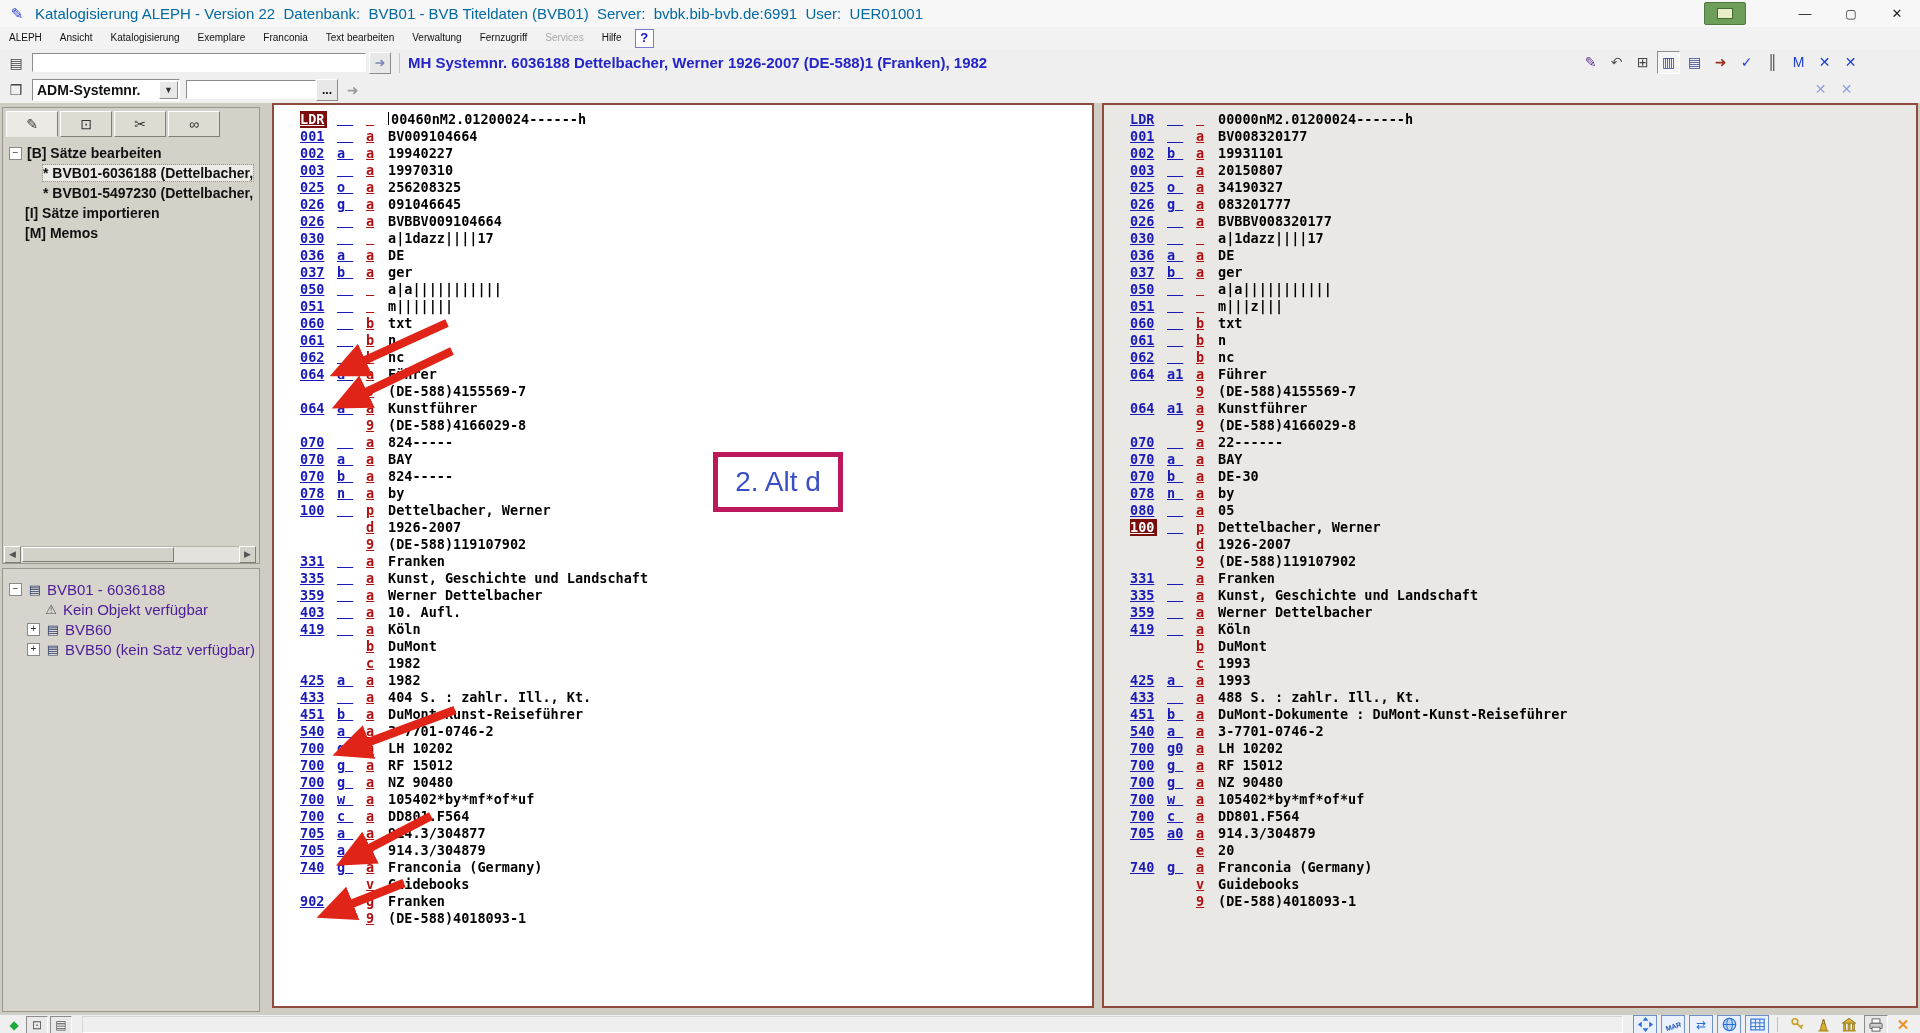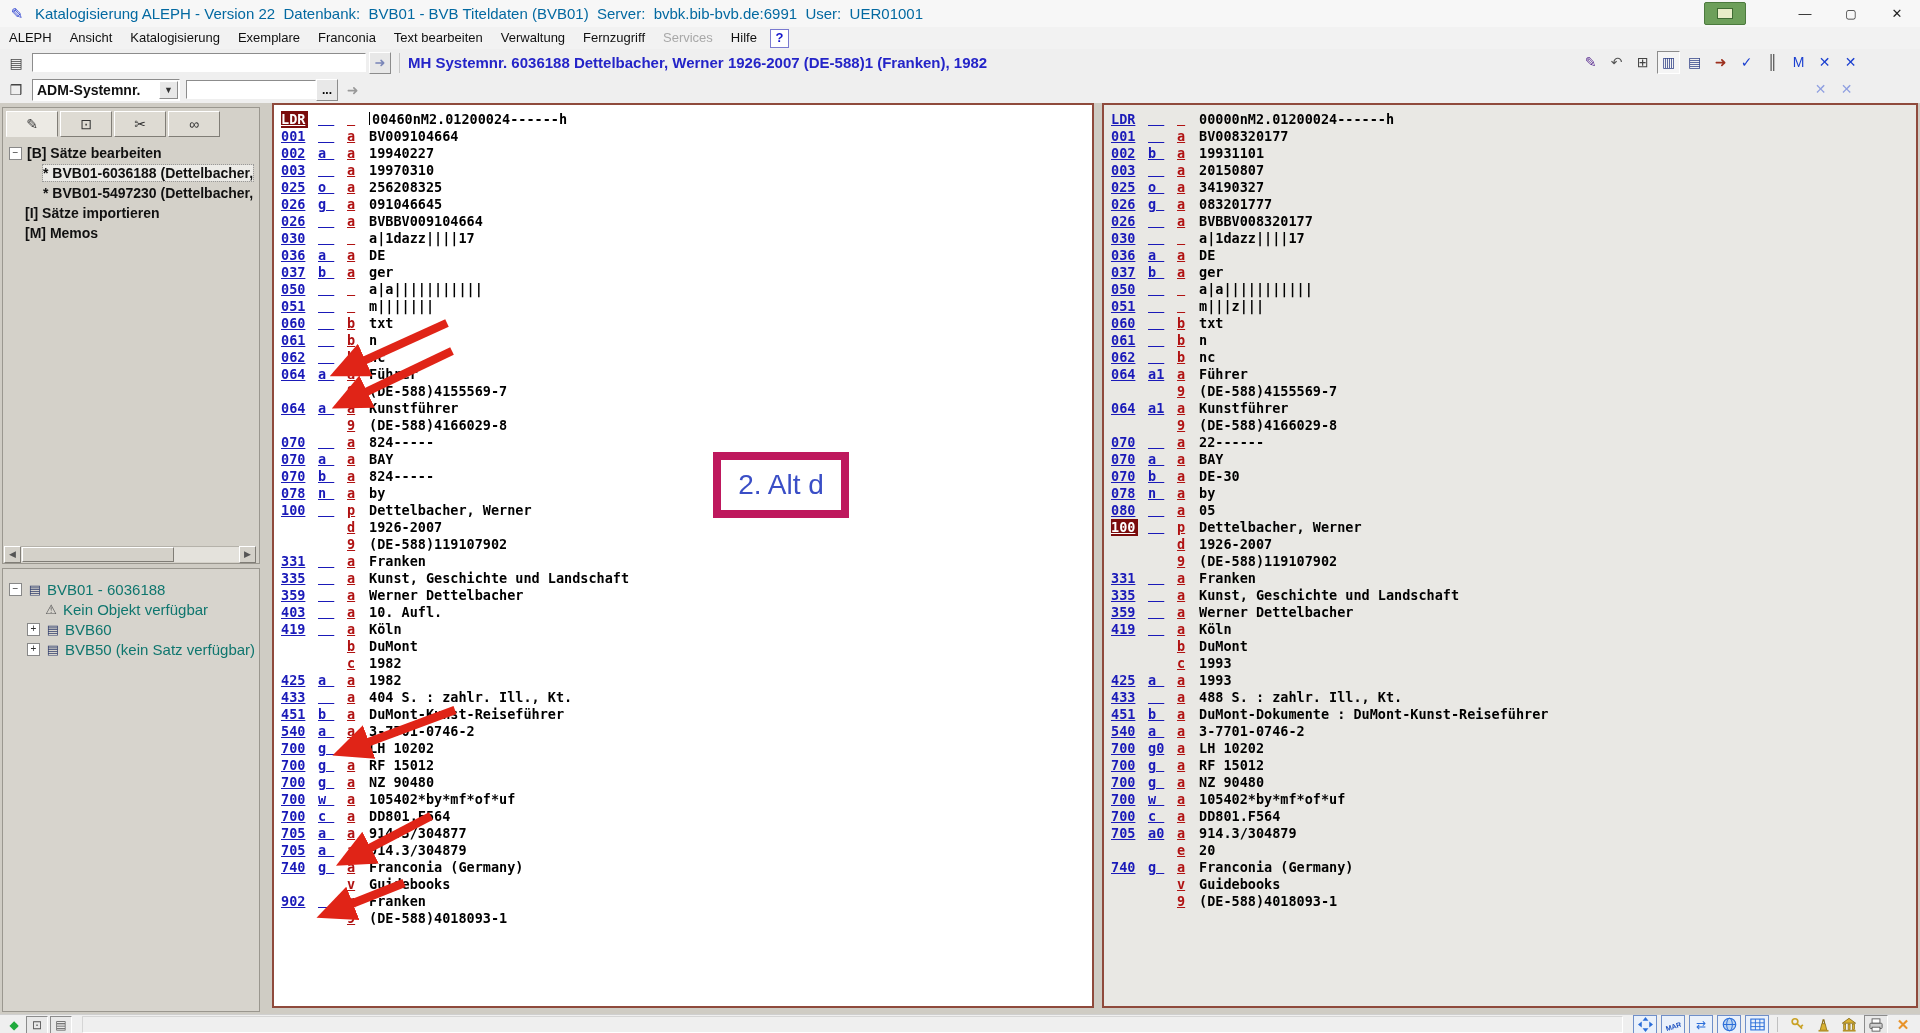--- a/index.html
+++ b/index.html
@@ -13,21 +13,21 @@
   .title-text{font-size:15px;color:#0369a1;white-space:pre;}
   .win-controls{margin-left:auto;display:flex;align-items:center;height:27px;}
   .green-btn{width:40px;height:21px;background:#6d9f5a;border:1px solid #4c7a3e;border-radius:2px;
              display:flex;align-items:center;justify-content:center;margin-right:36px;}
   .green-btn .inner{width:14px;height:9px;background:#e8edc8;border:1px solid #3f6b33;}
   .win-btn{width:46px;height:27px;display:flex;align-items:center;justify-content:center;
            font-size:13px;color:#222;}
   
   .menubar{left:0;top:27px;width:1920px;height:22px;background:#f2f2f2;display:flex;align-items:center;
            border-bottom:1px solid #e0e0e0;}
-  .menu-item{padding:0 9px;font-size:13px;color:#111;height:22px;line-height:22px;}
+  .menu-item{padding:0 9px;font-size:10px;color:#111;height:22px;line-height:22px;}
   .menu-item.disabled{color:#a8a8a8;}
   .help-ico{width:17px;height:17px;border:1px solid #7a7ad0;background:#fff;color:#1414cc;font-weight:bold;
             font-size:13px;text-align:center;line-height:16px;margin-left:4px;}
   
   .toolbar{left:0;top:49px;width:1920px;height:27px;background:#efefef;display:flex;align-items:center;
            border-bottom:1px solid #dcdcdc;}
   .toolbar2{top:76px;}
   .tool-ico{width:20px;height:20px;margin:0 6px;font-size:14px;text-align:center;line-height:20px;color:#444;}
   .sunken{border:1px solid;border-color:#8c8c8c #fff #fff #8c8c8c;background:#fff;}
   .raisedbtn{border:1px solid;border-color:#fff #8c8c8c #8c8c8c #fff;background:#e8e8e8;
@@ -49,51 +49,51 @@
   .workspace{left:0;top:103px;width:1920px;height:911px;background:#cfccc4;}
   .sidebar{left:0;top:4px;width:262px;height:903px;}
   .side-top{left:2px;top:0;width:256px;height:455px;background:#d4d1c9;border:1px solid #9a978f;}
   .tabs{display:flex;gap:2px;padding:3px 0 0 3px;}
   .tab{width:50px;height:24px;background:#dedbd3;border:1px solid;border-color:#fff #807d76 #807d76 #fff;
        display:flex;align-items:center;justify-content:center;font-size:14px;color:#333;}
   .tab.active{background:#eceae4;border-bottom-color:#eceae4;}
   .tree{padding:6px 2px 0 4px;font-size:14px;color:#111;}
   .trow{display:flex;align-items:center;height:20px;white-space:nowrap;overflow:hidden;}
   .trow .lbl{font-weight:bold;}
-  .tree2 .trow .lbl{font-weight:normal;font-size:15px;color:#0f766e;text-align:right;}
+  .tree2 .trow .lbl{font-weight:normal;font-size:15px;color:#4c1d95;text-align:right;}
   .trow.sel .lbl{background:#ecebe7;outline:1px dotted #999;}
   .expander{width:11px;height:11px;border:1px solid #888;background:#fff;font-size:10px;line-height:9px;
             text-align:center;color:#333;margin-right:5px;flex:0 0 11px;}
   .tspacer{width:16px;flex:0 0 16px;}
   .ticon{width:16px;margin-right:4px;font-size:13px;color:#3a4a86;flex:0 0 16px;text-align:center;}
   .hscroll{position:absolute;left:1px;bottom:1px;width:252px;height:15px;background:#e4e2dc;
            display:flex;align-items:center;border-top:1px solid #b5b2aa;}
   .scr-btn{width:15px;height:15px;font-size:9px;text-align:center;line-height:15px;color:#555;background:#d4d1c9;
            border:1px solid;border-color:#fff #807d76 #807d76 #fff;}
   .scr-thumb{height:13px;width:150px;background:#d4d1c9;border:1px solid;border-color:#fff #807d76 #807d76 #fff;margin-left:1px;}
   .scr-fill{flex:1;}
   .side-bottom{left:2px;top:461px;width:256px;height:442px;background:#d7d4cd;border:1px solid #9a978f;}
   
   .editor{top:0;height:901px;border:2px solid #8f4a3c;background:#fff;overflow:hidden;}
   .editor-left{left:272px;width:818px;}
   .editor-right{left:1102px;width:812px;background:#e9e8e4;}
-  .mrec{padding:6px 0 0 7px;font-family:"DejaVu Sans Mono",monospace;font-size:13.5px;font-weight:bold;line-height:17px;}
+  .mrec{padding:6px 0 0 7px;font-family:"DejaVu Sans Mono",monospace;font-size:13.5px;font-weight:bold;line-height:17px;margin-left:19px;}
   .mline{white-space:pre;height:17px;}
   .mline span{display:inline-block;vertical-align:top;}
   .mtag{width:27px;color:#1a1ab8;text-decoration:underline;margin-right:10px;}
   .mtag.hl{background:#7a0c0c;color:#fff;}
   .mind{width:18px;color:#1a1ab8;text-decoration:underline;margin-right:11px;white-space:pre;}
   .msub{width:10px;color:#b01212;text-decoration:underline;margin-right:12px;}
   .mval{color:#000;}
   .mtag:empty,.mind:empty{text-decoration:none;}
   .caret{width:1px;height:13px;border-left:1px solid #000;margin-right:1px;position:relative;top:1px;}
   
   .overlay{left:0;top:0;width:1920px;height:1033px;pointer-events:none;}
   .callout{position:absolute;left:713px;top:452px;width:120px;height:50px;background:#fff;
-           border:8px solid #be185d;display:flex;align-items:center;justify-content:center;
+           border:5px solid #be185d;display:flex;align-items:center;justify-content:center;
            font-size:28px;color:#3a4ec6;font-family:"Liberation Sans",sans-serif;}
   
   .statusbar{left:0;top:1014px;width:1920px;height:19px;background:#efefef;border-top:1px solid #cfcfcf;
              display:flex;align-items:center;}
   .sb-left{display:flex;align-items:center;gap:2px;padding-left:4px;}
   .sb-ico{width:20px;height:16px;font-size:12px;line-height:16px;text-align:center;color:#555;}
   .sb-ico.boxed{border:1px solid;border-color:#8c8c8c #fff #fff #8c8c8c;background:#e9e9e9;}
   .sb-field{flex:1;height:15px;margin:0 10px;border:1px solid;border-color:#d5d5d5 #fff #fff #d5d5d5;}
   .sb-right{display:flex;align-items:center;gap:4px;padding-right:6px;}
   .sb-btn{width:22px;height:17px;display:flex;align-items:center;justify-content:center;font-size:12px;}

